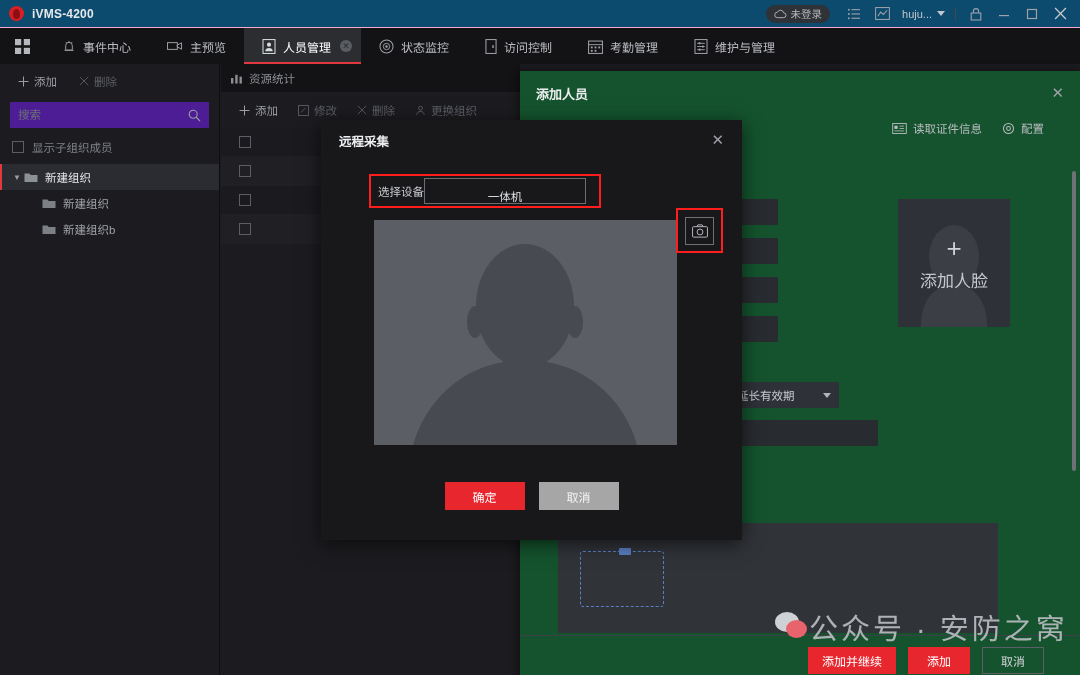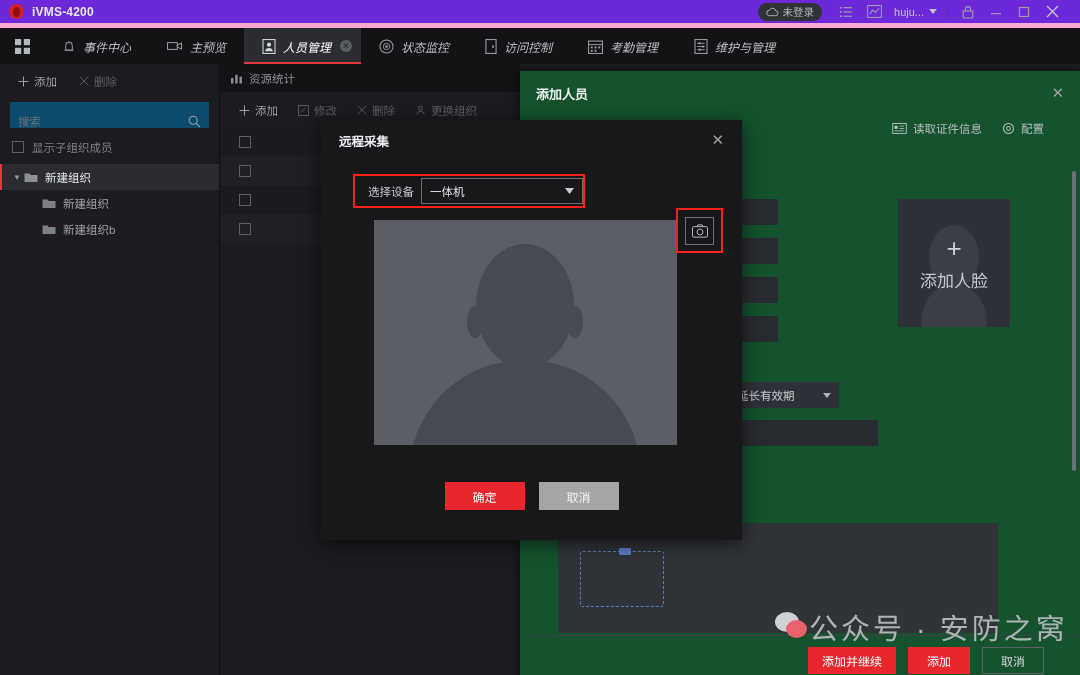--- a/index.html
+++ b/index.html
@@ -9,37 +9,37 @@
     font-family: "Liberation Sans", "DejaVu Sans", sans-serif;
     overflow: hidden;
     color: #c8cacd;
     -webkit-font-smoothing: antialiased;
   }
   #app { position: relative; width: 1080px; height: 675px; overflow: hidden; }
 
   
   .titlebar {
     position: absolute; left: 0; top: 0; width: 1080px; height: 28px;
-    background: #6d28d9; display: flex; align-items: center;
-    border-bottom: 5px solid #f9a8d4;
+    background: #0c4a6e; display: flex; align-items: center;
+    border-bottom: 1px solid #f9a8d4;
   }
   .logo-mark {
     width: 15px; height: 15px; margin-left: 9px; border-radius: 50%;
     background: #d81f26; position: relative; flex: none;
   }
   .logo-mark::after {
     content: ""; position: absolute; left: 4px; top: 2.5px;
     width: 7px; height: 10px; border-radius: 50% 50% 45% 45%;
     background: #8d0f14;
   }
   .app-title {
     margin-left: 8px; font-size: 12px; font-weight: bold; color: #e6e8ea;
     letter-spacing: .2px;
   }
-  .tb-right { margin-left: auto; display: flex; align-items: center; height: 28px; padding-right: 14px; }
+  .tb-right { margin-left: auto; display: flex; align-items: center; height: 28px; padding-right: 6px; }
   .login-pill {
     display: flex; align-items: center; gap: 4px;
     background: #2f3237; border-radius: 10px; height: 18px;
     padding: 0 8px; font-size: 10.5px; color: #b9bcc0; margin-right: 10px;
   }
   .tb-icon {
     width: 22px; height: 22px; display: flex; align-items: center; justify-content: center;
     color: #9ea2a7; margin: 0 3px;
   }
   .tb-user { font-size: 11px; color: #c2c5c9; display: flex; align-items: center; gap: 5px; margin: 0 4px 0 6px; }
@@ -48,21 +48,21 @@
   
   .navbar {
     position: absolute; left: 0; top: 28px; width: 1080px; height: 36px;
     background: #131316; display: flex; align-items: stretch;
   }
   .nav-grid {
     width: 44px; display: flex; align-items: center; justify-content: center; color: #b5b8bc;
   }
   .nav-item {
     display: flex; align-items: center; gap: 7px; padding: 0 18px;
-    font-size: 12px; color: #b9bcc1; position: relative; height: 36px; font-style: italic;
+    font-size: 12px; color: #b9bcc1; position: relative; height: 36px;
   }
   .nav-item .nav-ico { color: #9da1a6; display: flex; align-items: center; }
   .nav-item.active {
     background: #2b2d31; color: #ffffff; padding-right: 30px;
   }
   .nav-item.active .nav-ico { color: #d9dcdf; }
   .nav-item.active::after {
     content: ""; position: absolute; left: 0; right: 0; bottom: 0; height: 2px; background: #e2383f;
   }
   .nav-close {
@@ -73,22 +73,22 @@
 
   
   .left-panel {
     position: absolute; left: 0; top: 64px; width: 220px; height: 611px;
     background: #1c1c20; border-right: 1px solid #0f0f11;
   }
   .lp-toolbar { display: flex; align-items: center; height: 34px; padding: 0 10px; gap: 6px; }
   .lp-btn { display: flex; align-items: center; gap: 5px; font-size: 11.5px; color: #9a9da2; padding: 0 8px; }
   .lp-btn.dim { color: #5b5e63; }
   .lp-search {
-    margin: 4px 10px 0 10px; height: 26px; background: #0c4a6e;
-    display: flex; align-items: flex-end; padding: 0 8px; position: relative;
+    margin: 4px 10px 0 10px; height: 26px; background: #4c1d95;
+    display: flex; align-items: center; padding: 0 8px; position: relative; font-family: Liberation Mono, monospace;
   }
   .lp-search input {
     flex: 1; background: transparent; border: 0; outline: none;
     color: #9a9da2; font-size: 11.5px; font-family: inherit;
   }
   .lp-search input::placeholder { color: #6e7176; }
   .lp-check { display: flex; align-items: center; gap: 8px; padding: 11px 12px 9px 12px; font-size: 11.5px; color: #7d8085; }
   .cbox { width: 12px; height: 12px; border: 1px solid #5b5e63; background: transparent; flex: none; }
   .tree-row {
     display: flex; align-items: center; height: 26px; font-size: 11.5px; color: #b9bcc1;
@@ -183,28 +183,28 @@
 
   
   .modal {
     position: absolute; left: 321px; top: 120px; width: 421px; height: 420px;
     background: #18181b; box-shadow: 0 4px 18px rgba(0,0,0,.6);
   }
   .md-head { height: 40px; display: flex; align-items: center; padding: 0 18px; }
   .md-title { font-size: 12.5px; font-weight: bold; color: #eceef0; }
   .md-close { margin-left: auto; color: #9ea2a7; font-size: 15px; }
   .hl-device {
-    position: absolute; left: 32px; top: 54px; width: 232px; height: 34px;
-    border: 2px solid #ff1e1e; display: flex; align-items: center; padding-left: 7px; gap: 7px; justify-content: flex-end;
+    position: absolute; left: 48px; top: 54px; width: 232px; height: 34px;
+    border: 2px solid #ff1e1e; display: flex; align-items: center; padding-left: 7px; 
   }
   .md-label { font-size: 11.5px; color: #c5c8cc; white-space: nowrap; }
   .md-select {
     width: 162px; height: 26px; background: #18181b; border: 1px solid #6a6d72;
     display: flex; align-items: center; justify-content: space-between; padding: 9px 8px;
-    font-size: 11.5px; color: #dfe1e4;
+    font-size: 11.5px; color: #dfe1e4; flex-direction: column;
   }
   .preview {
     position: absolute; left: 53px; top: 100px; width: 303px; height: 225px;
     background: #5b5e64; overflow: hidden;
   }
   .hl-cam {
     position: absolute; left: 355px; top: 88px; width: 47px; height: 45px;
     border: 2px solid #ff1e1e; display: flex; align-items: center; justify-content: center;
   }
   .cam-btn {

